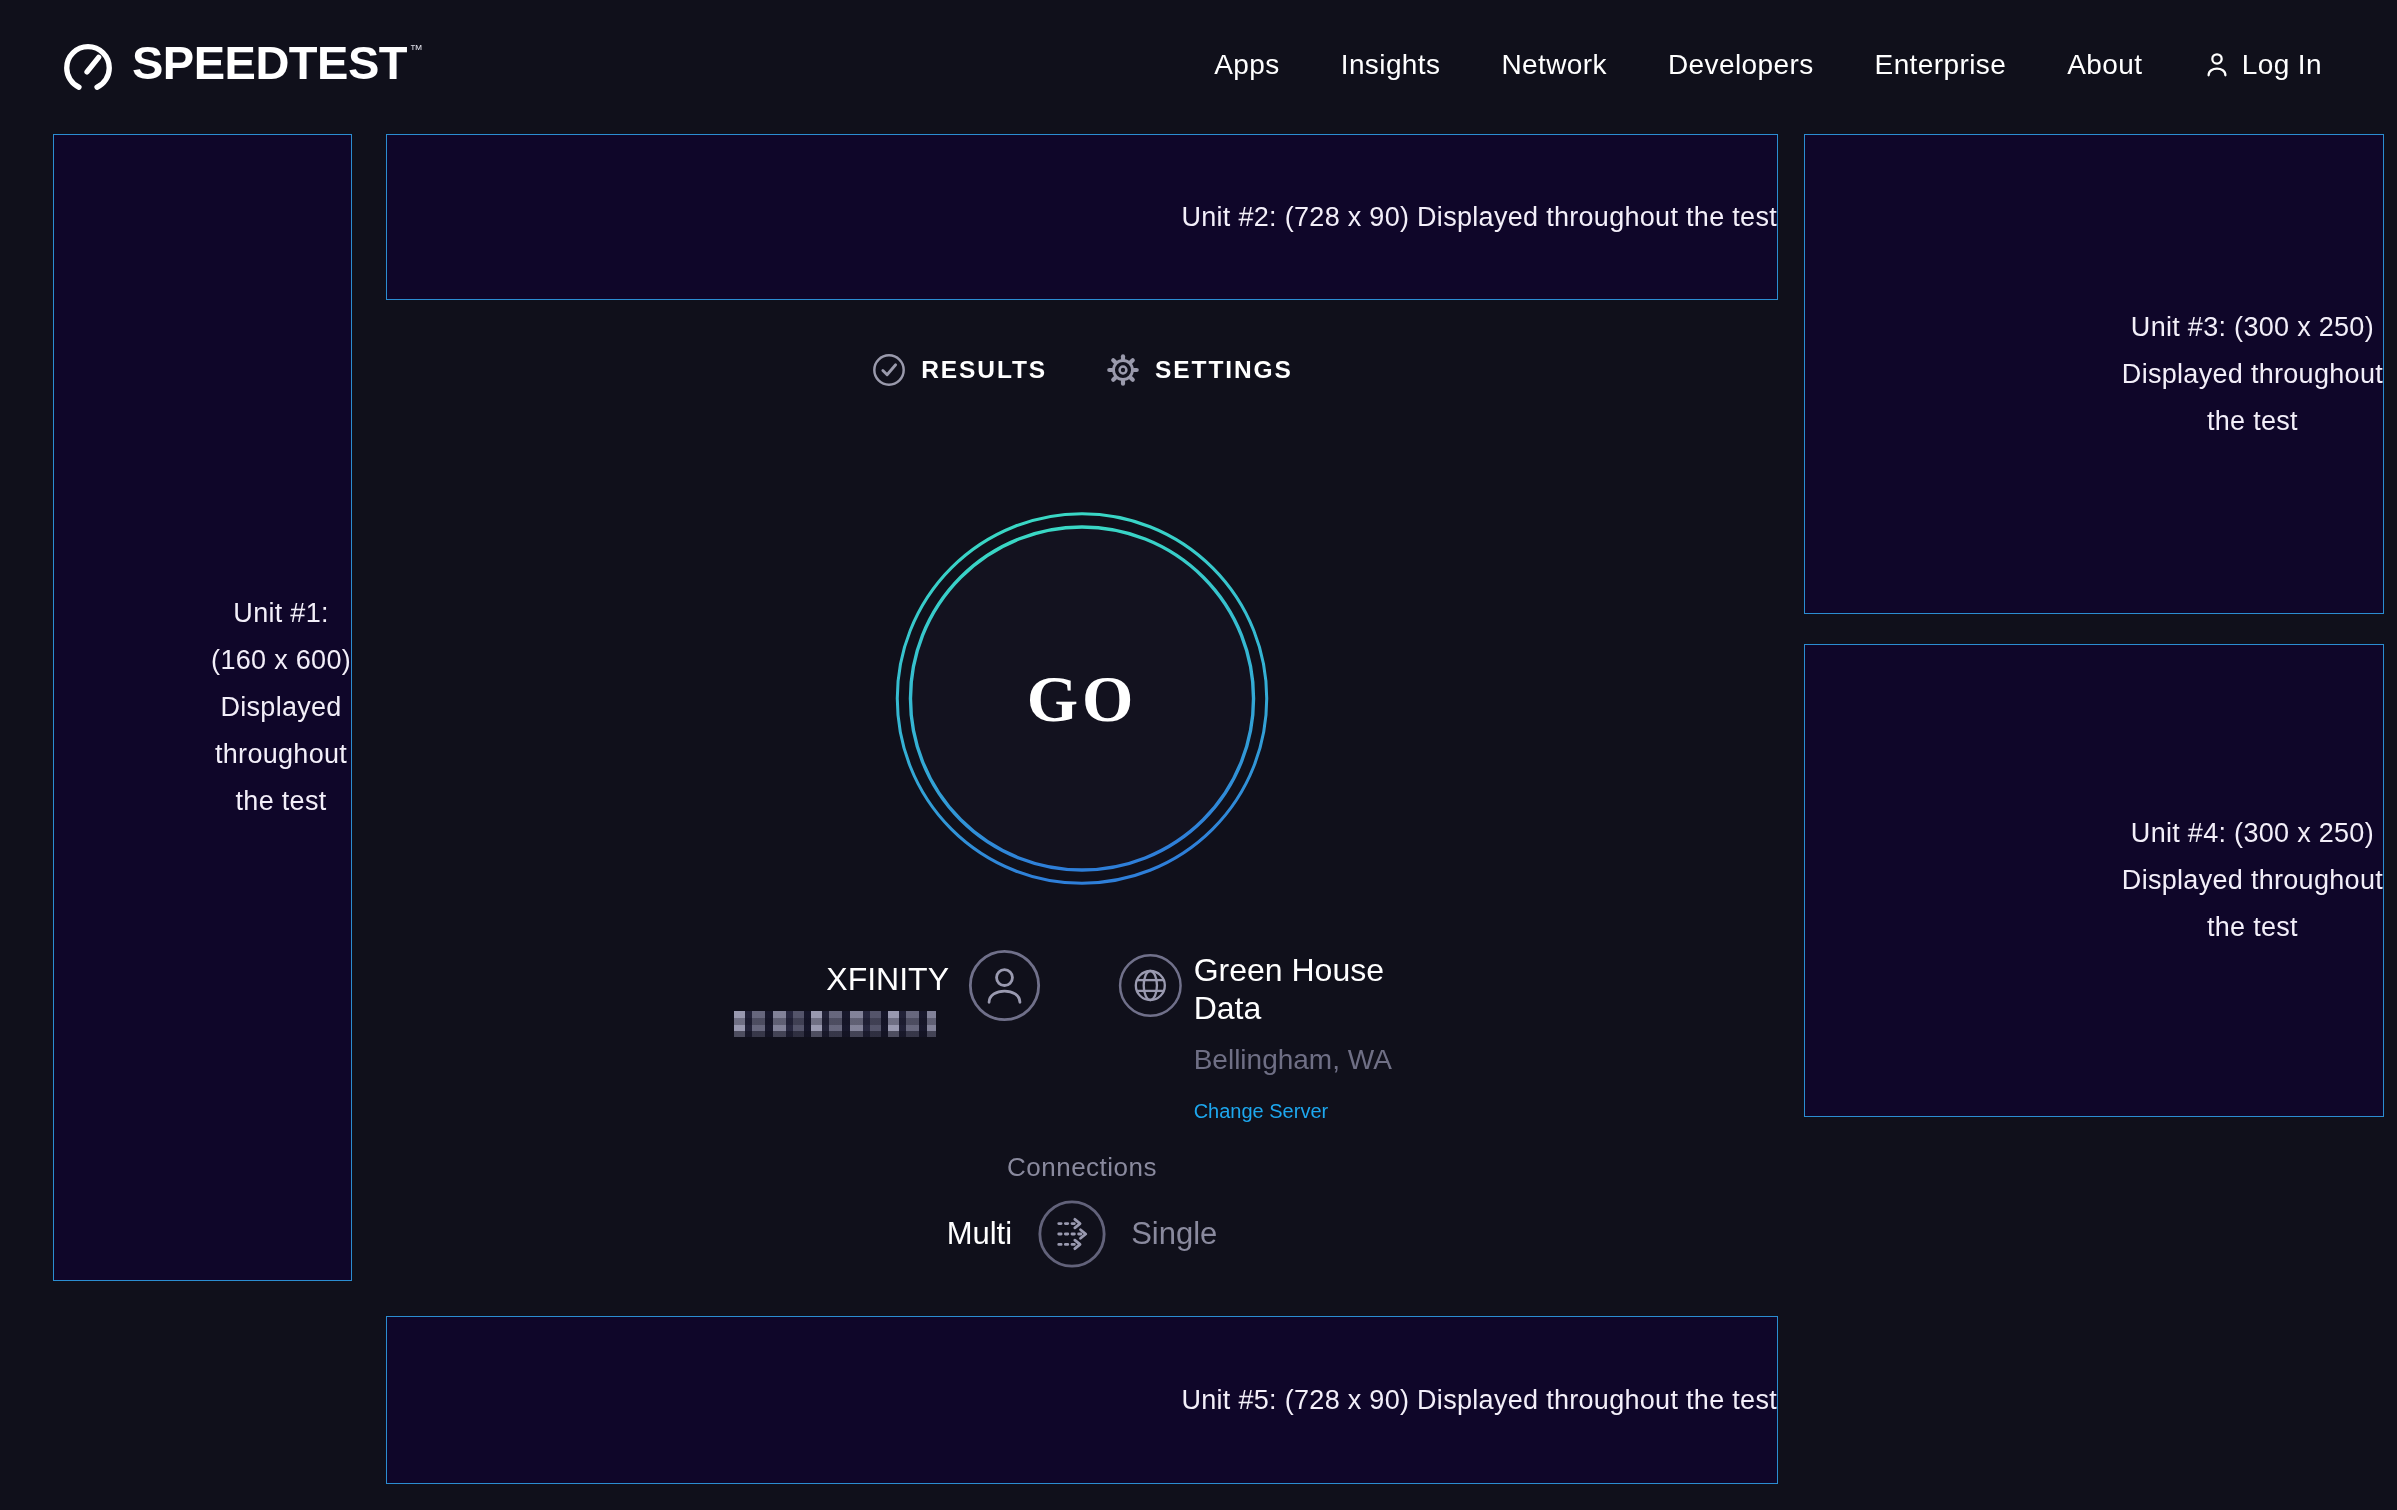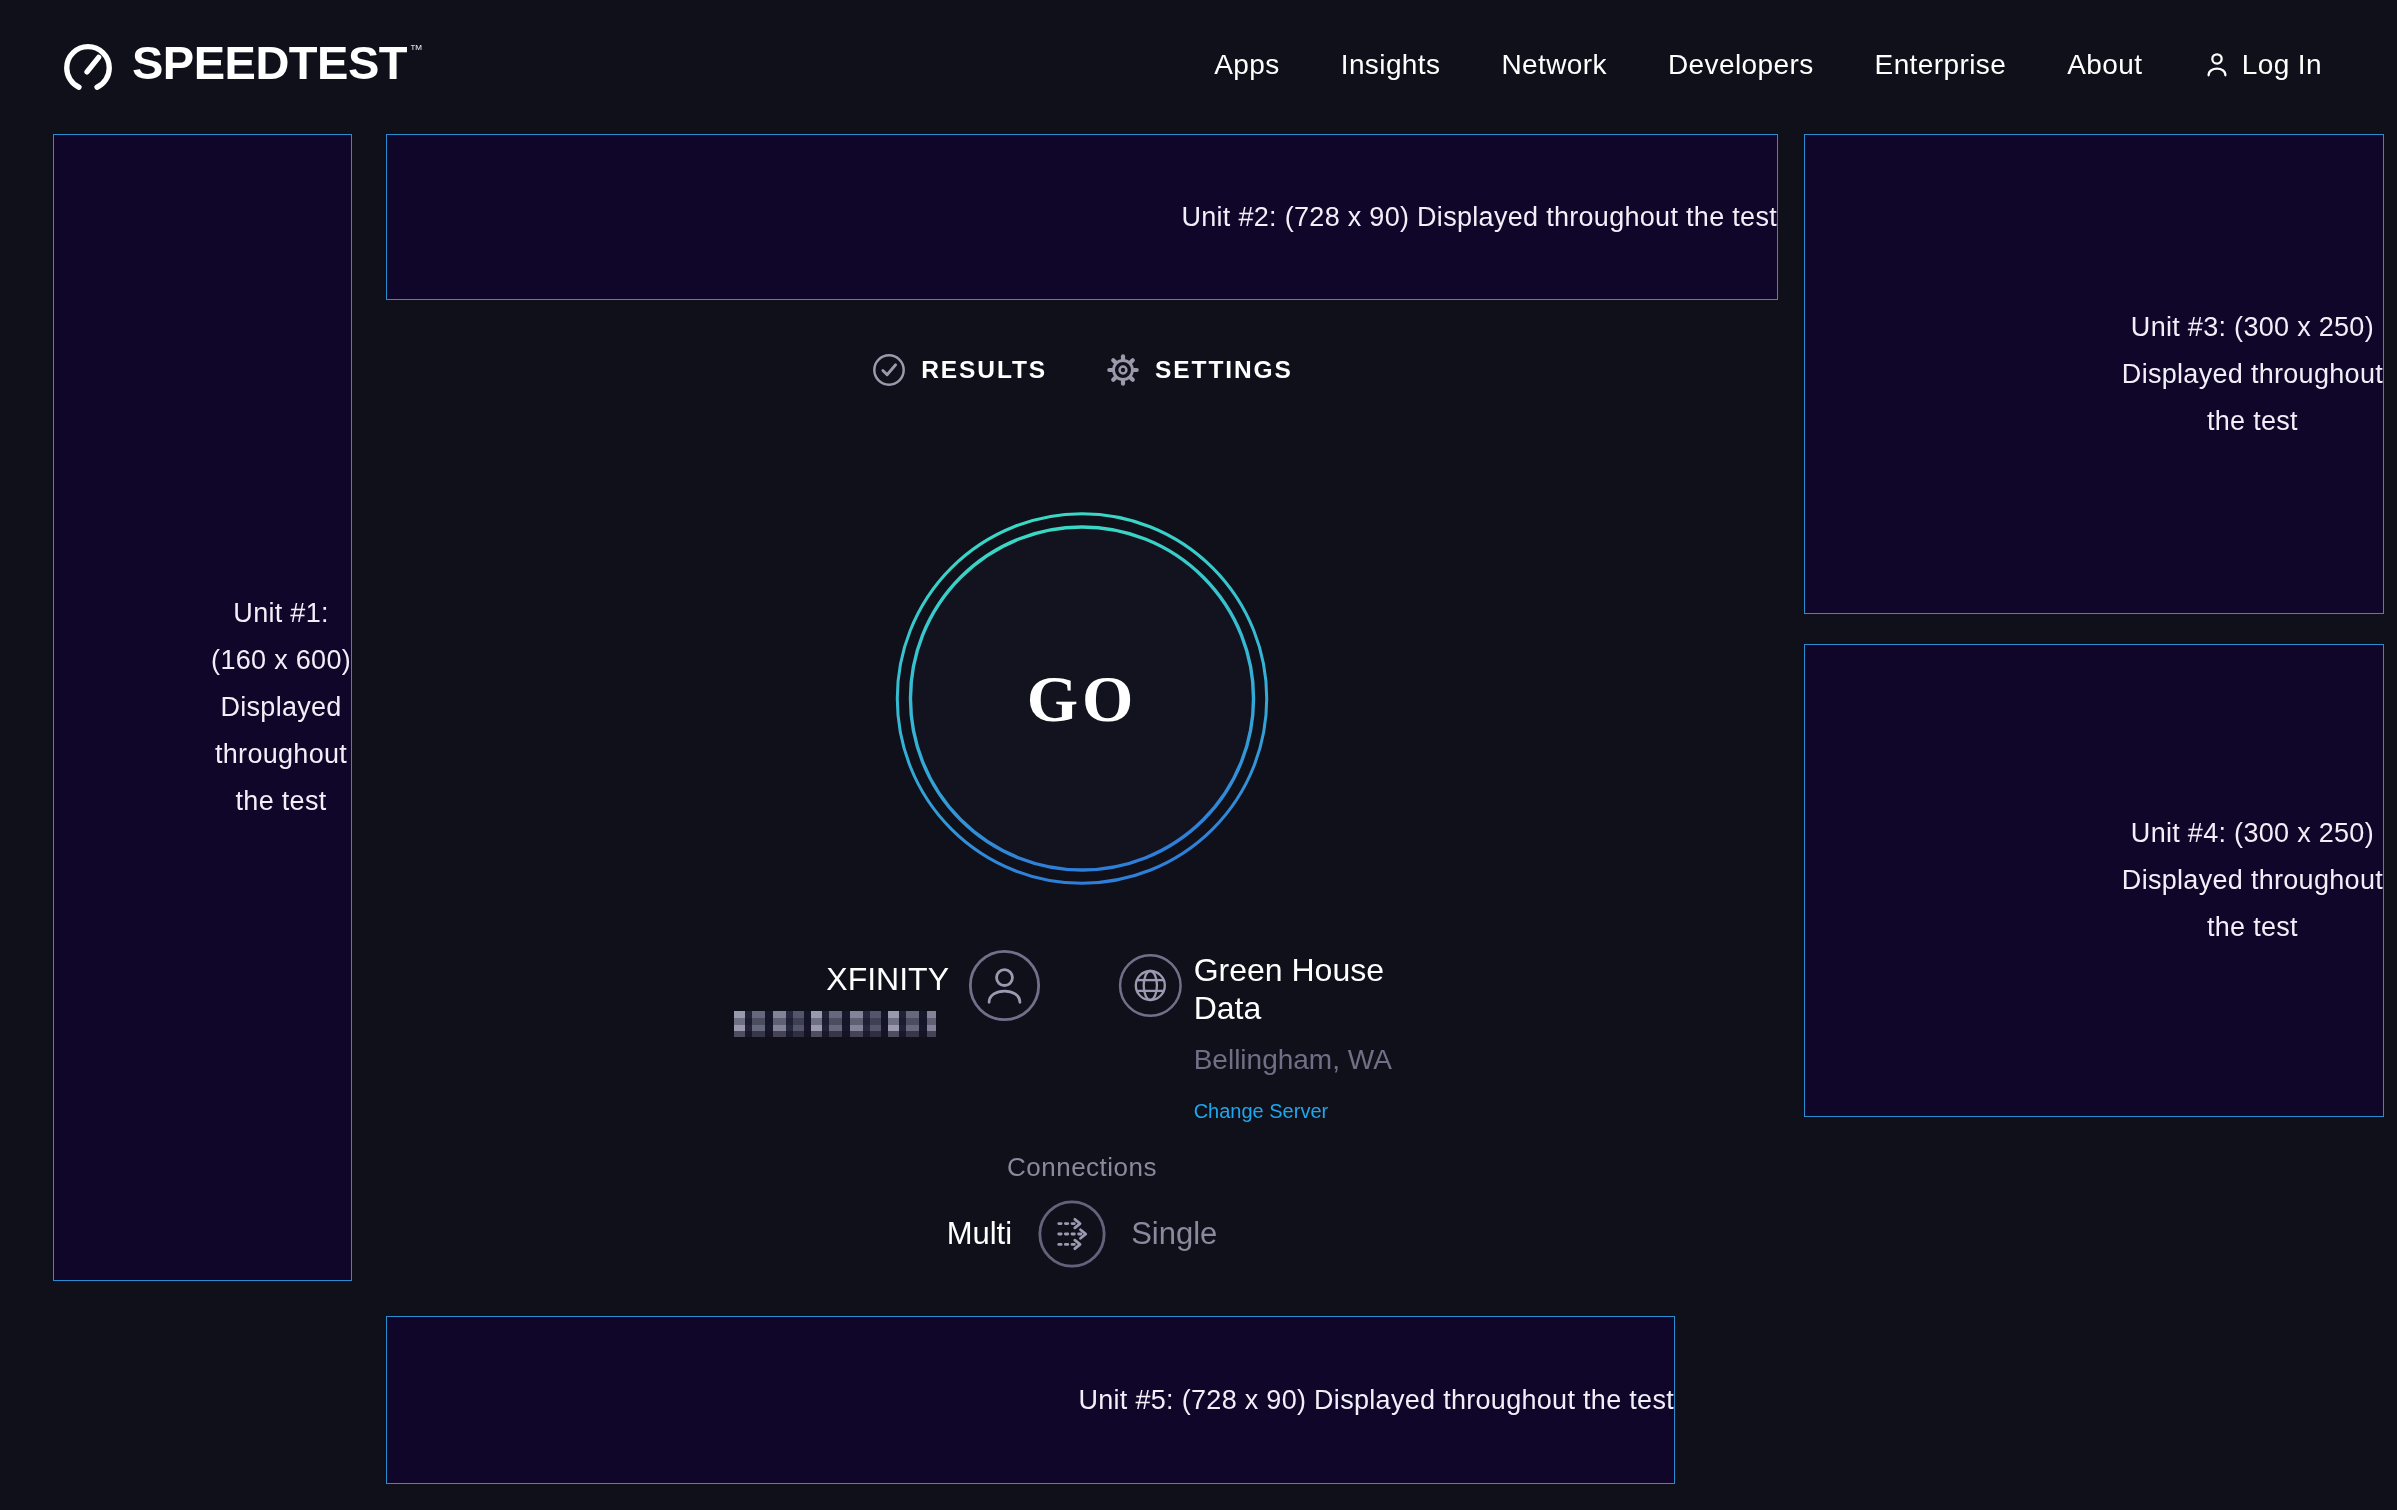--- a/index.html
+++ b/index.html
@@ -34,21 +34,21 @@
     text-align:center;
   }
   .ad-text {
     color:#f3eff9; font-size:27px; line-height:47px; white-space:pre-line;
     letter-spacing:0.3px;
   }
   .unit1 { left:53px;  top:134px; width:299px;  height:1147px; }
   .unit2 { left:386px; top:134px; width:1392px; height:166px; }
   .unit3 { left:1804px; top:134px; width:580px; height:480px; }
   .unit4 { left:1804px; top:644px; width:580px; height:473px; }
-  .unit5 { left:386px; top:1316px; width:1289px; height:168px; }
+  .unit5 { left:386px; top:1316px; width:1392px; height:168px; }
 
   
   .center-col { position:absolute; left:386px; top:11px; width:1392px; height:1510px; }
 
   .tabs {
     position:absolute; top:341px; left:0; width:100%;
     display:flex; justify-content:center; gap:58px;
   }
   .tab { display:flex; align-items:center; gap:14px; cursor:pointer; }
   .tab-label { font-size:24.5px; font-weight:700; letter-spacing:1.9px; color:#fff; }

